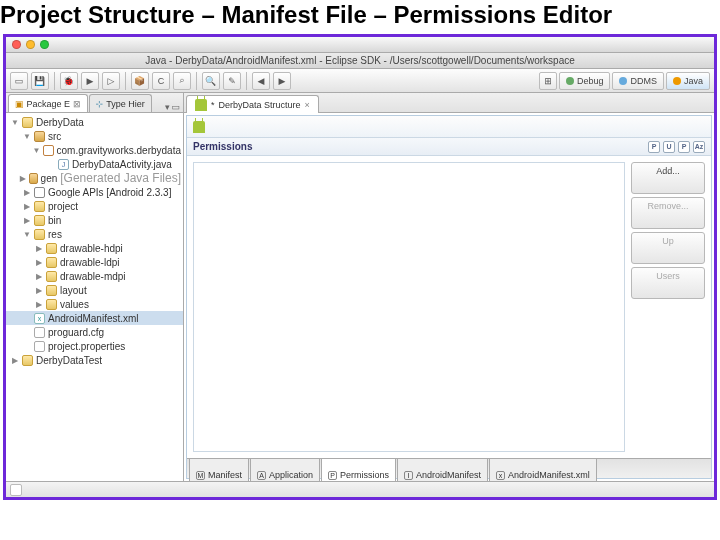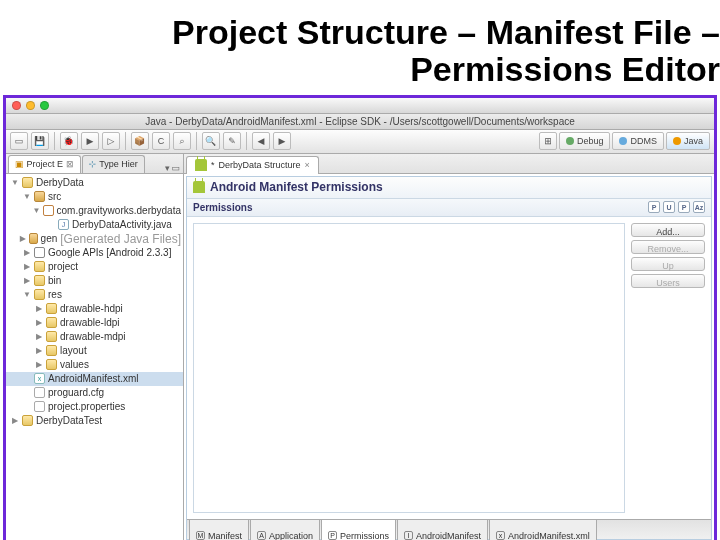--- a/index.html
+++ b/index.html
@@ -1,17 +1,17 @@
 <!DOCTYPE html>
 <html><head>
 <meta charset="utf-8">
 <style>
   * { box-sizing: border-box; margin: 0; padding: 0; font-family: "Lucida Grande", Arial, sans-serif; }
   body { width: 720px; height: 540px; overflow: hidden; background: #fff; }
-  .slide-title { font-size: 34px; font-weight: bold; text-align: right; padding: 14px 0 6px; line-height: 1.1; }
+  .slide-title { font-size: 24px; font-weight: bold; text-align: left; padding: 2px 0 6px; line-height: 1.1; }
   .app { border: 3px solid #6d28d9; width: 714px; margin: 0 3px; height: 466px; background: #f4f4f4; display: flex; flex-direction: column; font-size: 10px; }
   .mac-bar { height: 16px; background: linear-gradient(#f9f9f9,#d8d8d8); border-bottom: 1px solid #aaa; display: flex; align-items: center; padding: 0 6px; gap: 5px; }
   .mac-dot { width: 9px; height: 9px; border-radius: 50%; border: 1px solid rgba(0,0,0,.2); }
   .mac-red { background: #ff5f57; } .mac-yel { background: #febc2e; } .mac-grn { background: #28c840; }
   .title-bar { height: 16px; background: linear-gradient(#ececec,#d6d6d6); border-bottom: 1px solid #aaa; text-align: center; font-size: 10px; color: #444; line-height: 16px; }
   .toolbar { height: 24px; background: linear-gradient(#fdfdfd,#e3e3e3); border-bottom: 1px solid #aaa; display: flex; align-items: center; padding: 0 4px; gap: 3px; }
   .tb-btn { width: 18px; height: 18px; border: 1px solid #bcbcbc; background: linear-gradient(#fff,#e8e8e8); border-radius: 2px; display: flex; align-items: center; justify-content: center; font-size: 9px; color: #555; }
   .tb-sep { width: 1px; height: 18px; background: #bbb; margin: 0 2px; }
   .spacer { flex: 1; }
   .persp { display: flex; align-items: center; gap: 2px; }
@@ -48,21 +48,21 @@
   .droid { width: 12px; height: 12px; background: #a4c639; border-radius: 2px 2px 0 0; position: relative; }
   .droid::before, .droid::after { content: ""; position: absolute; width: 1px; height: 3px; background: #a4c639; top: -3px; }
   .droid::before { left: 2px; } .droid::after { right: 2px; }
   .form-title-text { font-size: 12px; font-weight: bold; color: #336; }
   .section-head { height: 18px; display: flex; align-items: center; padding: 0 6px; background: linear-gradient(#f5f8fb,#e8eef5); border-bottom: 1px solid #cbd8e4; font-size: 10px; color: #336; font-weight: bold; }
   .section-icons { margin-left: auto; display: flex; gap: 3px; }
   .sico { width: 12px; height: 12px; border: 1px solid #9ab; border-radius: 2px; background: #fff; display: flex; align-items: center; justify-content: center; font-size: 7px; color: #568; }
   .perm-body { flex: 1; display: flex; padding: 6px; gap: 6px; }
   .perm-list { flex: 1; border: 1px solid #cbd8e4; background: #fff; }
   .perm-btns { width: 74px; display: flex; flex-direction: column; gap: 3px; }
-  .pbtn { height: 14px; border: 1px solid #b8b8b8; background: linear-gradient(#fdfdfd,#e6e6e6); border-radius: 3px; font-size: 9px; color: #444; text-align: center; line-height: 16px; }
+  .pbtn { height: 32px; border: 1px solid #b8b8b8; background: linear-gradient(#fdfdfd,#e6e6e6); border-radius: 3px; font-size: 9px; color: #444; text-align: center; line-height: 16px; }
   .pbtn.disabled { color: #aaa; }
   .bottom-tabs { height: 20px; display: flex; align-items: flex-start; gap: 1px; padding: 0 2px; background: linear-gradient(#e2e2e2,#f0f0f0); border-top: 1px solid #aaa; }
   .btab { height: 18px; padding: 16px 6px; border: 1px solid #aaa; border-top: none; border-radius: 0 0 3px 3px; background: #eee; display: flex; align-items: center; gap: 3px; font-size: 9px; color: #333; }
   .btab.active { background: #fff; }
   .bico { width: 9px; height: 9px; border: 1px solid #888; border-radius: 2px; display: inline-block; font-size: 7px; text-align: center; line-height: 8px; }
   .status-bar { height: 16px; background: linear-gradient(#f4f4f4,#e2e2e2); border-top: 1px solid #aaa; display: flex; align-items: center; padding: 0 4px; }
   .status-ico { width: 12px; height: 12px; border: 1px solid #bbb; background: #fff; border-radius: 2px; }
   .ind { display: inline-block; }
   .i0 { width: 0; } .i1 { width: 12px; } .i2 { width: 24px; } .i3 { width: 36px; }
 </style>
@@ -113,21 +113,21 @@
         <span>Java</span>
       </div>
     </div>
   </div>
 
   <div class="main-row">
     <div class="left-pane">
       <div class="tab-row">
         <div class="tab">
           <span style="color:#c80">▣</span>
-          <span>Project E</span>
+          <span>Package E</span>
           <span style="color:#888">⊠</span>
         </div>
         <div class="tab inactive">
           <span style="color:#48a">⊹</span>
           <span>Type Hier</span>
         </div>
         <div class="tab-ctrls">
           <span>▾</span>
           <span>▭</span>
         </div>
@@ -251,21 +251,20 @@
           <span class="droid"></span>
           <span class="dirty">*</span>
             <span>DerbyData Structure</span>
           <span class="ed-close">×</span>
         </div>
         <div class="spacer"></div>
       </div>
       <div class="ed-body">
         <div class="form-title">
           <span class="droid"></span>
-          <span class="form-title-text">Android Manifest Permissions</span>
         </div>
         <div class="section-head">
           <span>Permissions</span>
           <div class="section-icons">
             <div class="sico">P</div>
             <div class="sico">U</div>
             <div class="sico">P</div>
             <div class="sico">Az</div>
           </div>
         </div>

